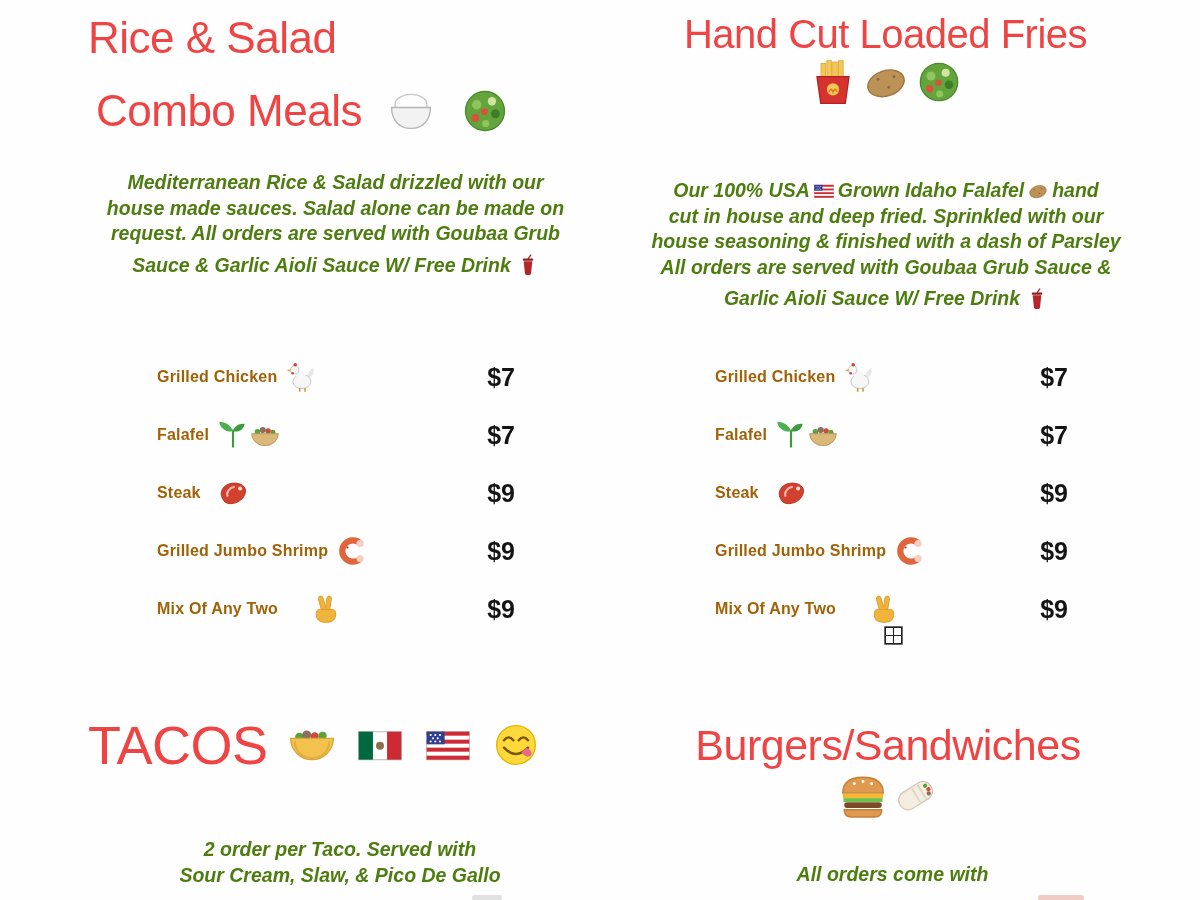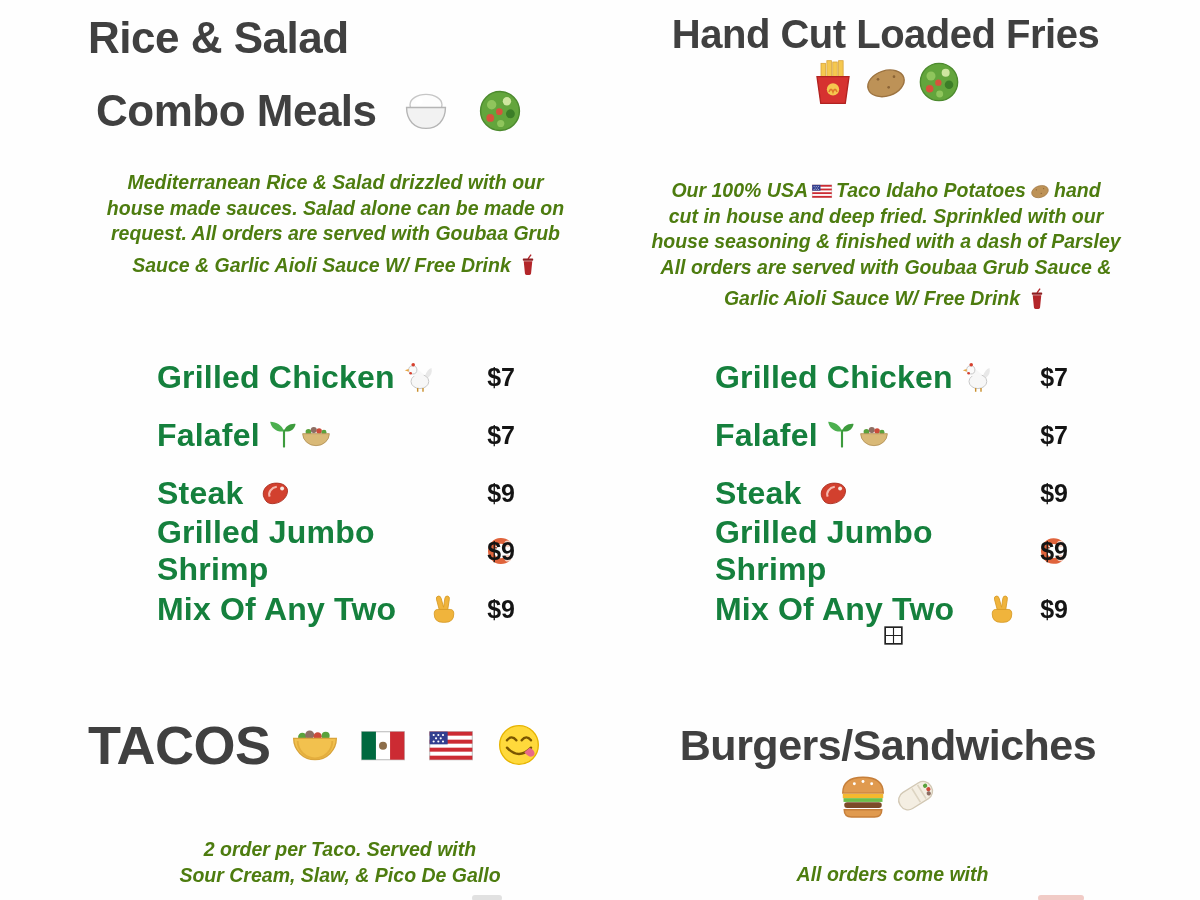--- a/index.html
+++ b/index.html
@@ -1,24 +1,24 @@
 <!DOCTYPE html>
 <html><head>
 <meta charset="utf-8">
 <style>
   html,body{margin:0;padding:0;background:#ffffff;}
   .canvas{
     position:relative;width:1200px;height:900px;background:#fefefe;
     font-family:"Liberation Sans", sans-serif;overflow:hidden;
   }
   
-  .red-title{color:#404040;font-weight:700;letter-spacing:-0.5px;line-height:1;}
+  .red-title{color:#ef4444;font-weight:400;letter-spacing:-0.5px;line-height:1;}
   .desc{color:#4d7c0f;font-style:italic;font-weight:700;font-size:19.5px;line-height:25.5px;text-align:center;}
   .desc .lastline{margin-top:6px;display:flex;justify-content:center;align-items:center;gap:6px;}
-  .item-name{font-size:32px;font-weight:700;color:#15803d;letter-spacing:0.2px;}
+  .item-name{font-size:16px;font-weight:700;color:#a16207;letter-spacing:0.2px;}
   .price{position:absolute;right:0;font-size:25px;font-weight:800;color:#141414;}
   
   .rs-title1{position:absolute;left:88px;top:16px;font-size:44px;}
   .rs-title2{position:absolute;left:96px;top:86px;display:flex;align-items:center;gap:24px;}
   .rs-title2 .txt{font-size:44px;}
   .rs-desc{position:absolute;left:78px;top:170px;width:515px;}
   .fries-title{position:absolute;left:628px;top:14px;width:515px;text-align:center;font-size:40px;}
   .fries-icons{position:absolute;left:628px;top:58px;width:515px;display:flex;justify-content:center;align-items:center;gap:5px;}
   .fries-desc{position:absolute;left:622px;top:178px;width:528px;}
   .flexline{display:flex;justify-content:center;align-items:center;gap:3px;}
@@ -260,21 +260,21 @@
     <svg class="ic t-ic">
         <use href="#i-salad"></use>
       </svg>
   </div>
   <div class="desc fries-desc">
     <div class="flexline">
       <span>Our 100% USA</span>
       <svg class="ic sm">
           <use href="#i-usflag"></use>
         </svg>
-      <span>Taco Idaho Potatoes</span>
+      <span>Grown Idaho Falafel</span>
       <svg class="ic sm">
           <use href="#i-potato"></use>
         </svg>
       <span>hand</span>
     </div>
     <div>cut in house and deep fried. Sprinkled with our</div>
     <div>house seasoning &amp; finished with a dash of Parsley</div>
     <div>All orders are served with Goubaa Grub Sauce &amp;</div>
     <div class="lastline">
       <span>Garlic Aioli Sauce  W/ Free Drink</span>

